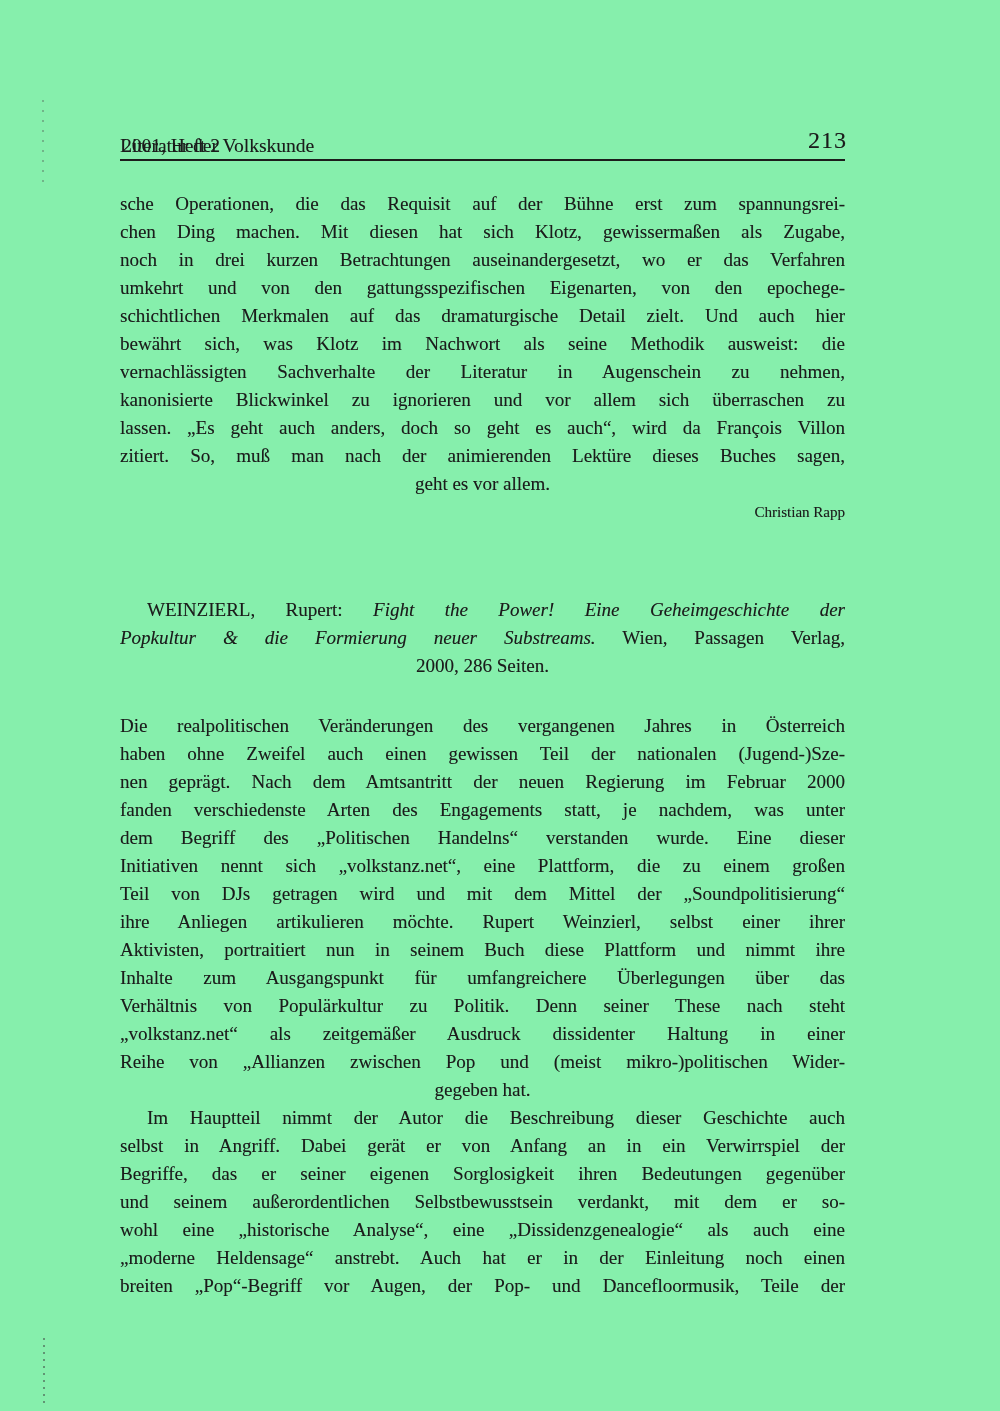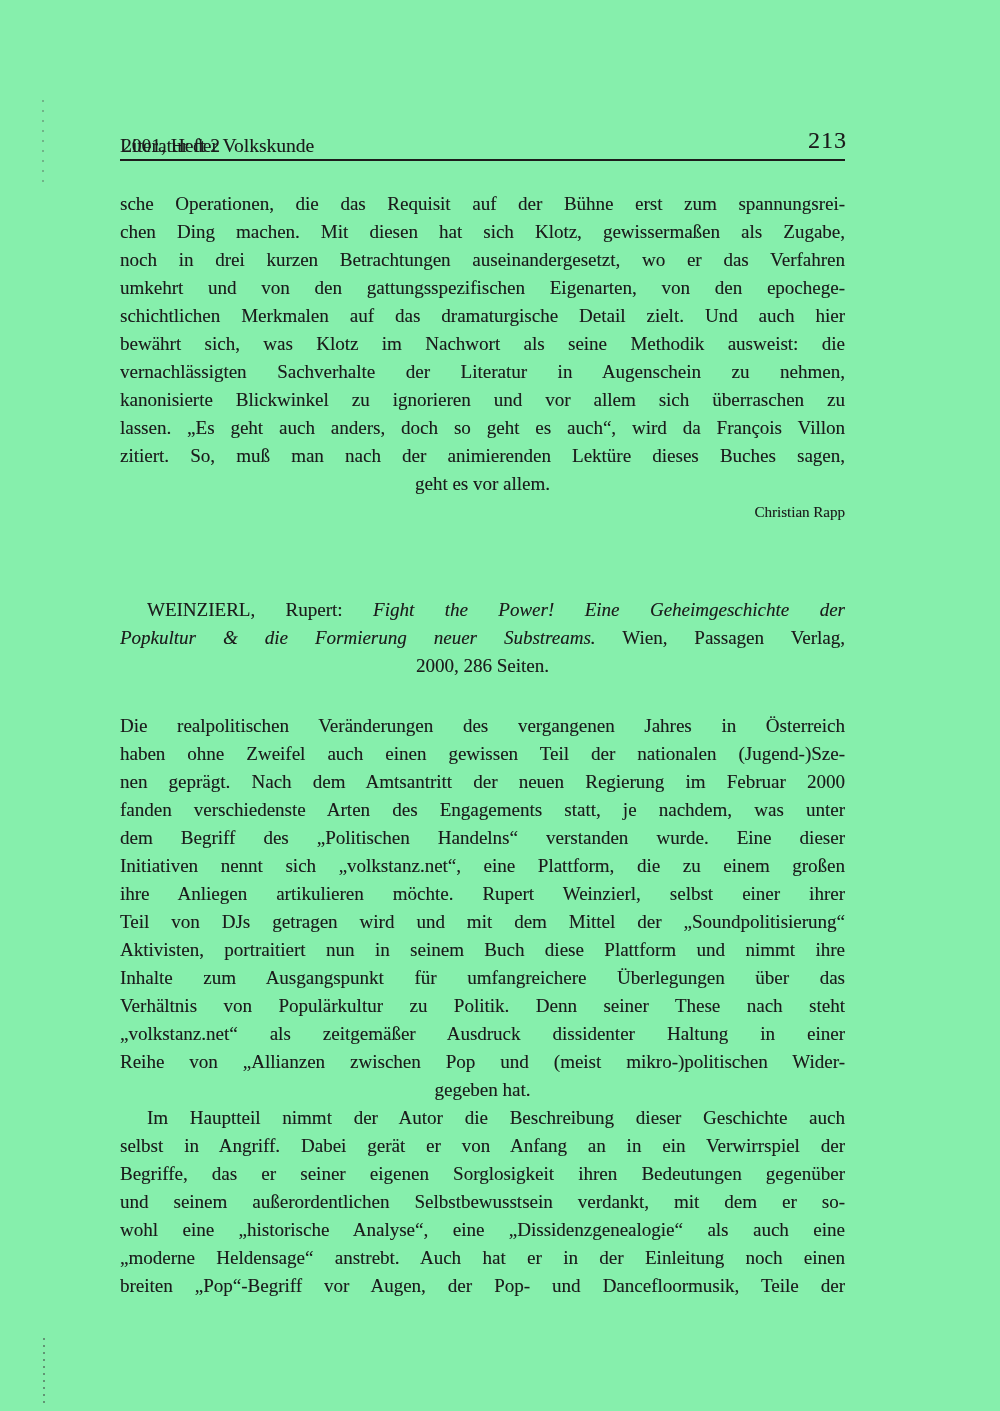--- a/index.html
+++ b/index.html
@@ -75,22 +75,22 @@
         <div class="line plain"><span>2000, 286 Seiten.</span></div>
       </section>
     <section class="body-block">
         <div>
           <div class="line">Die realpolitischen Veränderungen des vergangenen Jahres in Österreich</div>
           <div class="line">haben ohne Zweifel auch einen gewissen Teil der nationalen (Jugend-)Sze-</div>
           <div class="line">nen geprägt. Nach dem Amtsantritt der neuen Regierung im Februar 2000</div>
           <div class="line">fanden verschiedenste Arten des Engagements statt, je nachdem, was unter</div>
           <div class="line">dem Begriff des „Politischen Handelns“ verstanden wurde. Eine dieser</div>
           <div class="line">Initiativen nennt sich „volkstanz.net“, eine Plattform, die zu einem großen</div>
+          <div class="line">Teil von DJs getragen wird und mit dem Mittel der „Soundpolitisierung“</div>
           <div class="line">ihre Anliegen artikulieren möchte. Rupert Weinzierl, selbst einer ihrer</div>
-          <div class="line">Teil von DJs getragen wird und mit dem Mittel der „Soundpolitisierung“</div>
           <div class="line">Aktivisten, portraitiert nun in seinem Buch diese Plattform und nimmt ihre</div>
           <div class="line">Inhalte zum Ausgangspunkt für umfangreichere Überlegungen über das</div>
           <div class="line">Verhältnis von Populärkultur zu Politik. Denn seiner These nach steht</div>
           <div class="line">„volkstanz.net“ als zeitgemäßer Ausdruck dissidenter Haltung in einer</div>
           <div class="line">Reihe von „Allianzen zwischen Pop und (meist mikro-)politischen Wider-</div>
           <div class="line plain">gegeben hat.</div>
         </div>
         <div>
           <div class="line indent">Im Hauptteil nimmt der Autor die Beschreibung dieser Geschichte auch</div>
           <div class="line">selbst in Angriff. Dabei gerät er von Anfang an in ein Verwirrspiel der</div>

